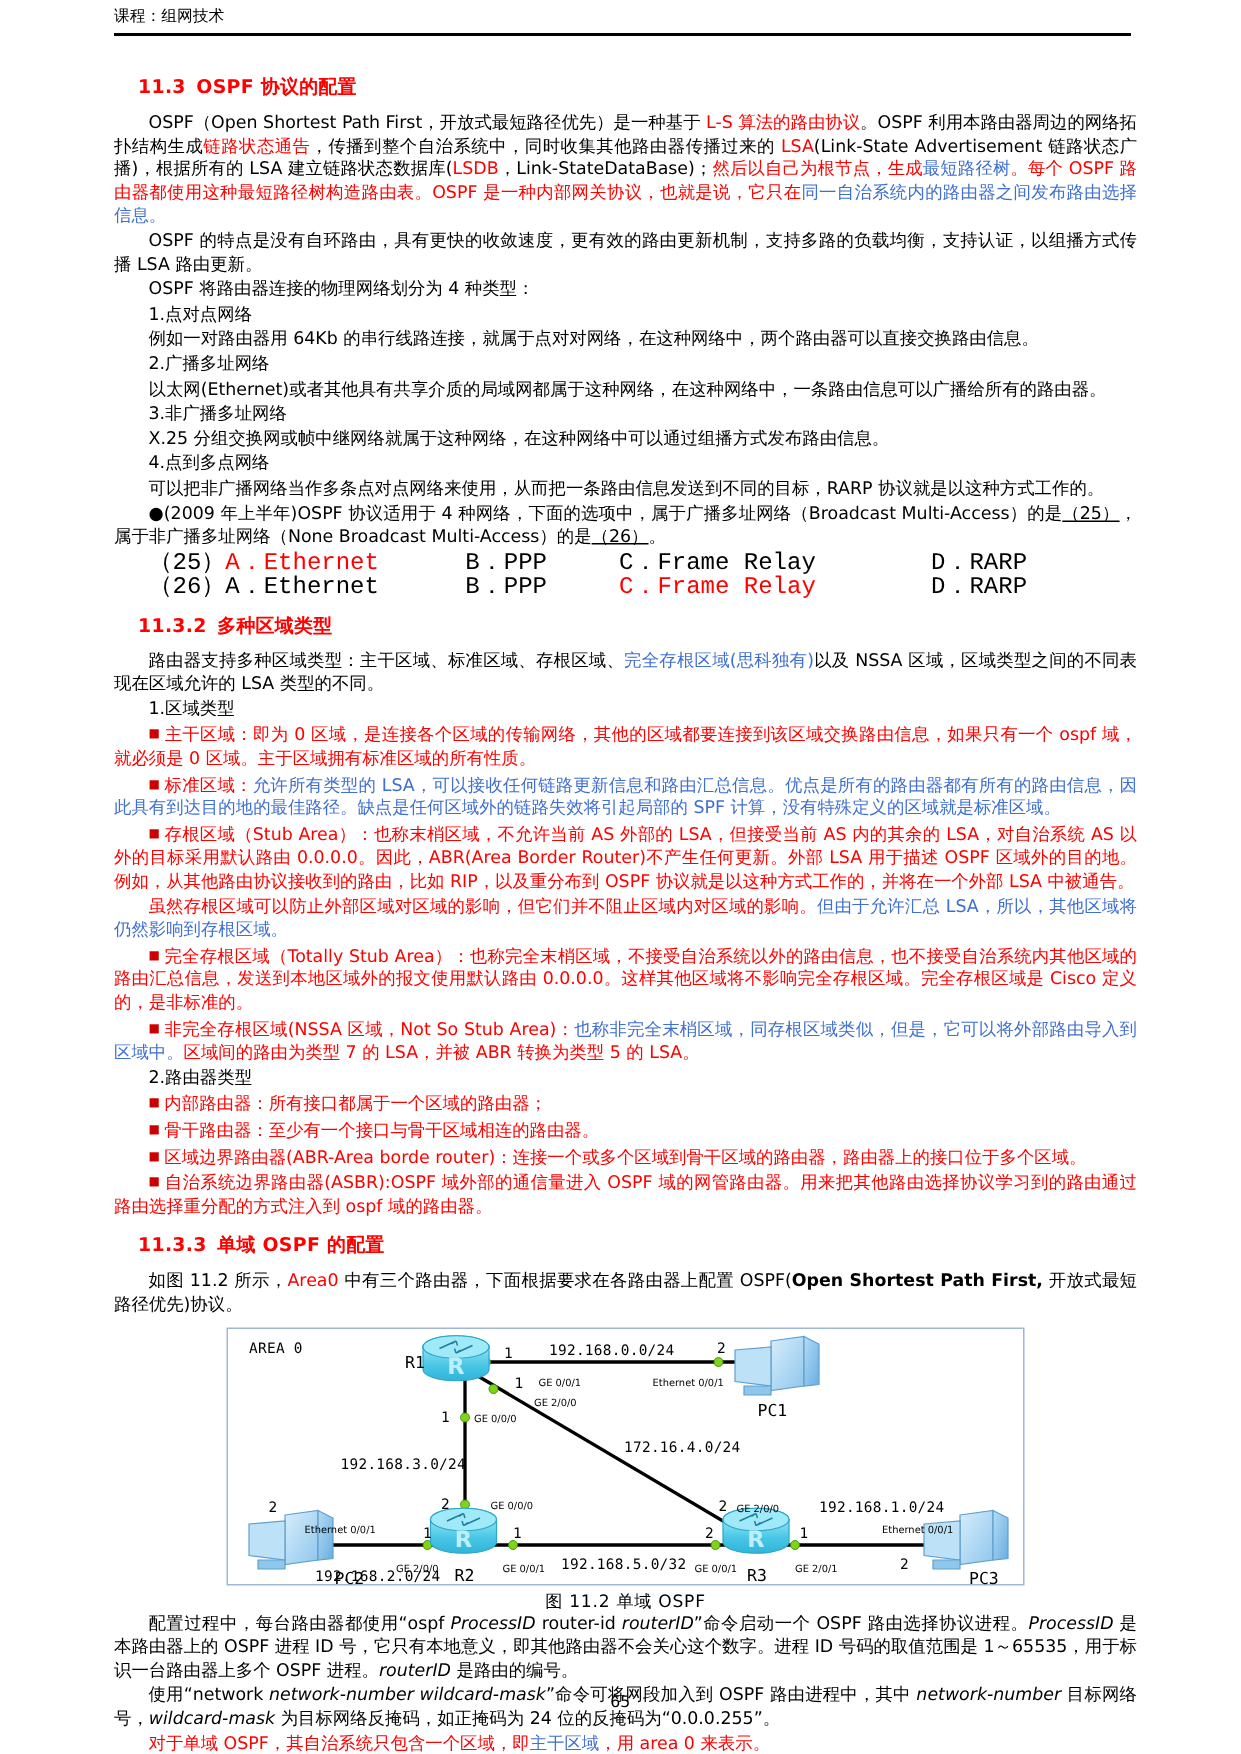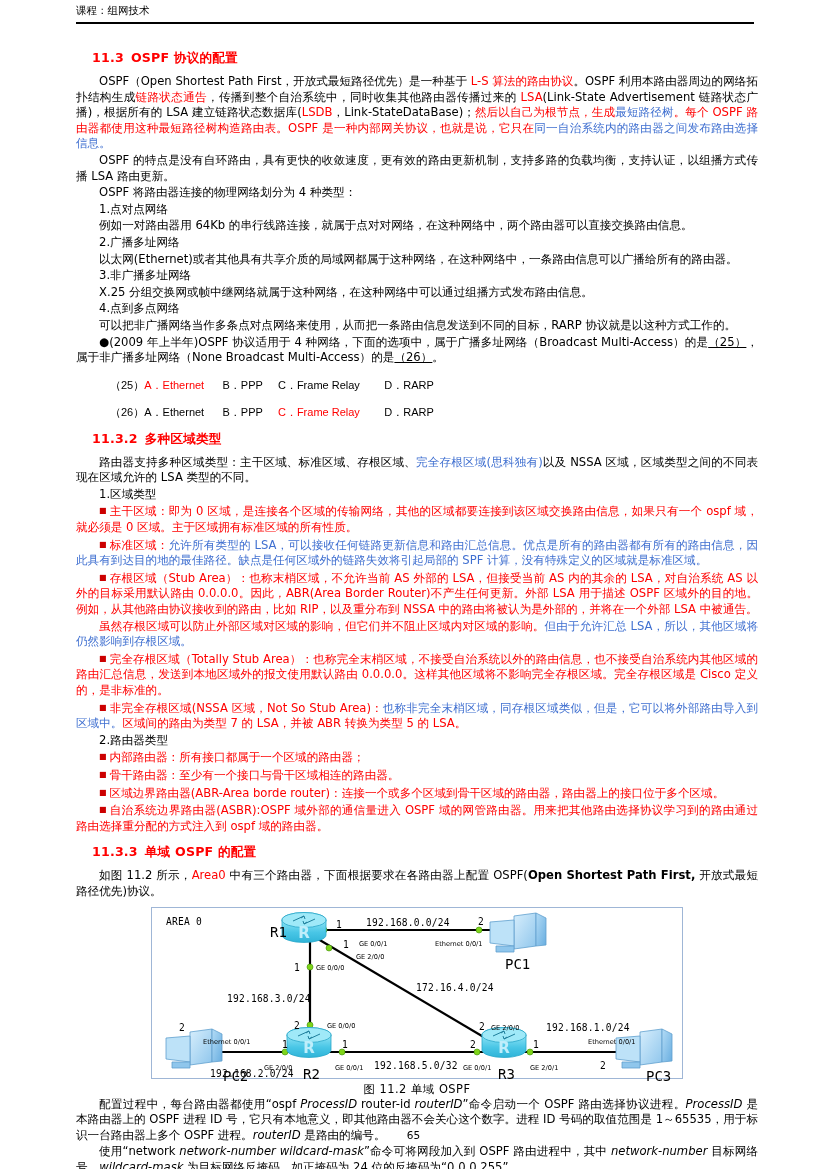--- a/index.html
+++ b/index.html
@@ -71,25 +71,25 @@
   .ital  { font-style: italic; margin-top: 39px; }
   .under { text-decoration: underline; }
   .sq {
     color: #cc0000;
     font-size: 8px;
     vertical-align: 2px;
     margin-right: 3px;
   }
   
   .choice {
-    font-size: 11px;
+    font-size: 16px;
     line-height: 16px;
-    font-family: Liberation Sans, sans-serif;
+    font-family: Liberation Mono, monospace;
     text-indent: 23px;
-    margin: 11px;
+    margin: 0;
     white-space: pre;
   }
   
   .figwrap {
     margin: 7px 0 0 0;
     display: flex;
     justify-content: center;
     flex-direction: column;
     align-items: center;
   }
@@ -118,21 +118,21 @@
   .ilabel {
     position: absolute;
     font-family: "DejaVu Sans", "Liberation Sans", sans-serif;
     font-size: 6.6px;
     color: #000;
     white-space: nowrap;
   }
   .nodelabel {
     position: absolute;
     font-family: "DejaVu Sans Mono", "Liberation Mono", monospace;
-    font-size: 14px;
+    font-size: 11px;
     color: #000;
     white-space: nowrap;
   }
   .cnum {
     position: absolute;
     font-family: "DejaVu Sans Mono", "Liberation Mono", monospace;
     font-size: 9.6px;
     color: #000;
   }
   svg.net { position: absolute; left: 0; top: 0; }
@@ -187,21 +187,21 @@
     </h2>
 
     <p class="ind"><span class="bk">路由器支持多种区域类型：主干区域、标准区域、存根区域、</span><span class="blue">完全存根区域(思科独有)</span><span class="bk">以及 NSSA 区域，区域类型之间的不同表现在区域允许的 LSA 类型的不同。</span></p>
 
     <p class="ind">1.区域类型</p>
 
     <p class="ind red"><span class="sq">■</span><span>主干区域：即为 0 区域，是连接各个区域的传输网络，其他的区域都要连接到该区域交换路由信息，如果只有一个 ospf 域，就必须是 0 区域。主于区域拥有标准区域的所有性质。</span></p>
 
     <p class="ind"><span class="sq">■</span><span class="red">标准区域：</span><span class="blue">允许所有类型的 LSA，可以接收任何链路更新信息和路由汇总信息。优点是所有的路由器都有所有的路由信息，因此具有到达目的地的最佳路径。缺点是任何区域外的链路失效将引起局部的 SPF 计算，没有特殊定义的区域就是标准区域。</span></p>
 
-    <p class="ind red"><span class="sq">■</span><span>存根区域（Stub Area）：也称末梢区域，不允许当前 AS 外部的 LSA，但接受当前 AS 内的其余的 LSA，对自治系统 AS 以外的目标采用默认路由 0.0.0.0。因此，ABR(Area Border Router)不产生任何更新。外部 LSA 用于描述 OSPF 区域外的目的地。例如，从其他路由协议接收到的路由，比如 RIP，以及重分布到 NSSA 中的路由将被认为是外部的，并将在一个外部 LSA 中被通告。</span></p>
+    <p class="ind red"><span class="sq">■</span><span>存根区域（Stub Area）：也称末梢区域，不允许当前 AS 外部的 LSA，但接受当前 AS 内的其余的 LSA，对自治系统 AS 以外的目标采用默认路由 0.0.0.0。因此，ABR(Area Border Router)不产生任何更新。外部 LSA 用于描述 OSPF 区域外的目的地。例如，从其他路由协议接收到的路由，比如 RIP，以及重分布到 OSPF 协议就是以这种方式工作的，并将在一个外部 LSA 中被通告。</span></p>
 
     <p class="ind"><span class="red">虽然存根区域可以防止外部区域对区域的影响，但它们并不阻止区域内对区域的影响。</span><span class="blue">但由于允许汇总 LSA，所以，其他区域将仍然影响到存根区域。</span></p>
 
     <p class="ind red"><span class="sq">■</span><span>完全存根区域（Totally Stub Area）：也称完全末梢区域，不接受自治系统以外的路由信息，也不接受自治系统内其他区域的路由汇总信息，发送到本地区域外的报文使用默认路由 0.0.0.0。这样其他区域将不影响完全存根区域。完全存根区域是 Cisco 定义的，是非标准的。</span></p>
 
     <p class="ind"><span class="sq">■</span><span class="red">非完全存根区域(NSSA 区域，Not So Stub Area)：</span><span class="blue">也称非完全末梢区域，同存根区域类似，但是，它可以将外部路由导入到区域中。</span><span class="red">区域间的路由为类型 7 的 LSA，并被 ABR 转换为类型 5 的 LSA。</span></p>
 
     <p class="ind">2.路由器类型</p>
 
     <p class="ind red"><span class="sq">■</span><span>内部路由器：所有接口都属于一个区域的路由器；</span></p>

